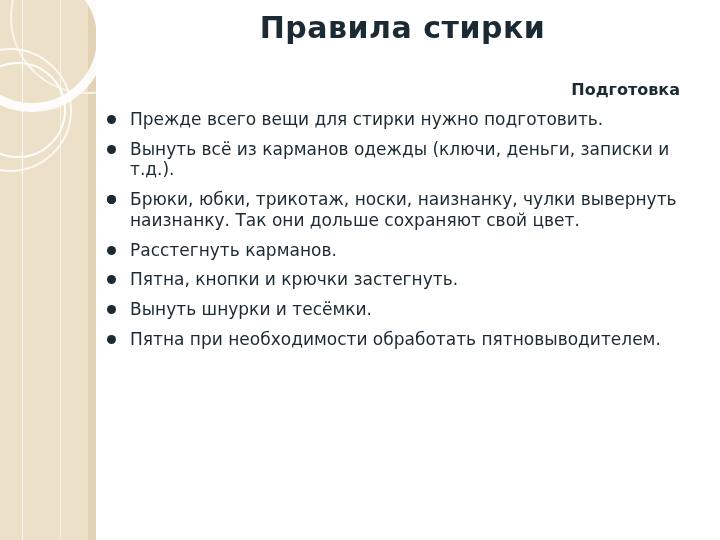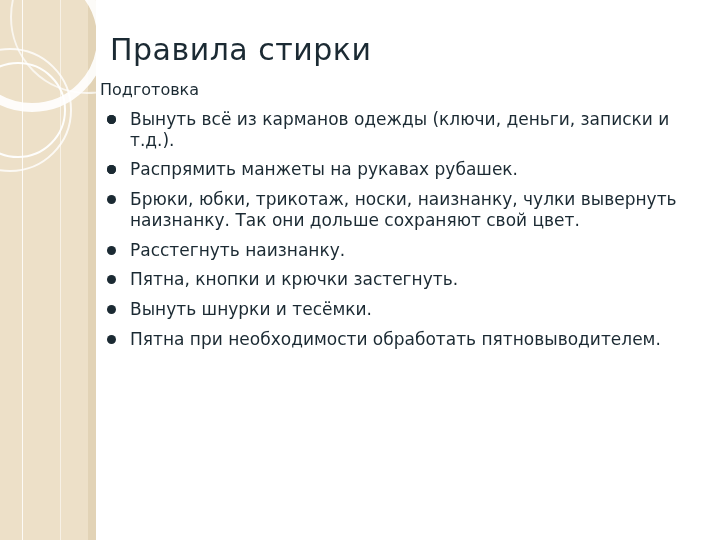--- a/index.html
+++ b/index.html
@@ -102,40 +102,41 @@
     width: 150px;
     height: 150px;
     border-width: 2px;
     opacity: 0.7;
   }
 
   
   .title {
     position: absolute;
     left: 110px;
-    top: 32px;
+    top: 10px;
     width: 585px;
+    text-align: center;
     font-size: 30px;
-    font-weight: normal;
+    font-weight: bold;
     color: #1b2a33;
     letter-spacing: 0.5px;
     font-family: "DejaVu Sans", sans-serif;
   }
 
   
   .content {
     position: absolute;
     left: 100px;
     top: 80px;
     width: 600px;
   }
   .subhead {
-    text-align: left;
+    text-align: right;
     font-size: 16px;
-    font-weight: normal;
+    font-weight: bold;
     color: #1b2a33;
     margin: 0 0 10px 0;
     padding-right: 20px;
   }
   ul.bullets {
     list-style: none;
     margin: 0;
     padding: 0;
   }
   ul.bullets li {
@@ -172,39 +173,36 @@
     <div class="swirl swirl-4"></div>
   </div>
 
   <div class="title">Правила стирки</div>
 
   <div class="content">
     <div class="subhead">Подготовка</div>
     <ul class="bullets">
       <li>
         <span class="dot"></span>
+        <span>Прежде всего вещи для стирки нужно подготовить.</span>
       </li>
       <li>
         <span class="dot"></span>
         <span>Вынуть всё из карманов одежды (ключи, деньги, записки и т.д.).</span>
       </li>
       <li>
         <span class="dot"></span>
       </li>
       <li>
         <span class="dot"></span>
-        <span>Распрямить манжеты на рукавах рубашек.</span>
-      </li>
-      <li>
-        <span class="dot"></span>
         <span>Брюки, юбки, трикотаж, носки, наизнанку, чулки вывернуть наизнанку. Так они дольше сохраняют свой цвет.</span>
       </li>
       <li>
         <span class="dot"></span>
-        <span>Расстегнуть наизнанку.</span>
+        <span>Расстегнуть карманов.</span>
       </li>
       <li>
         <span class="dot"></span>
         <span>Пятна, кнопки и крючки застегнуть.</span>
       </li>
       <li>
         <span class="dot"></span>
         <span>Вынуть шнурки и тесёмки.</span>
       </li>
       <li>

